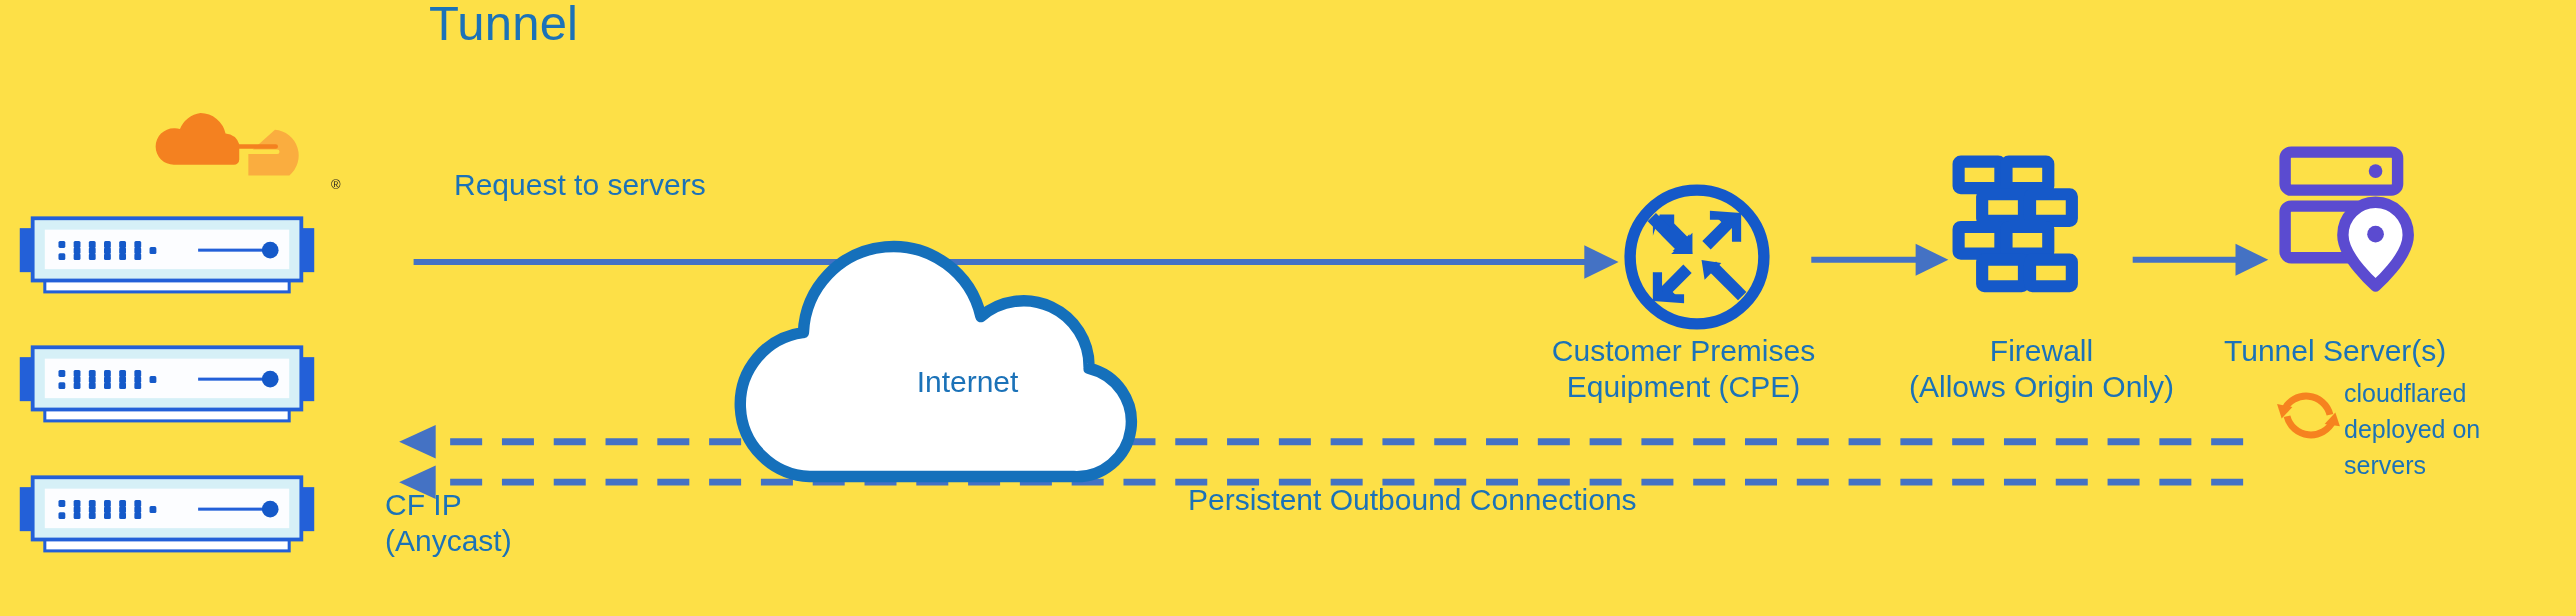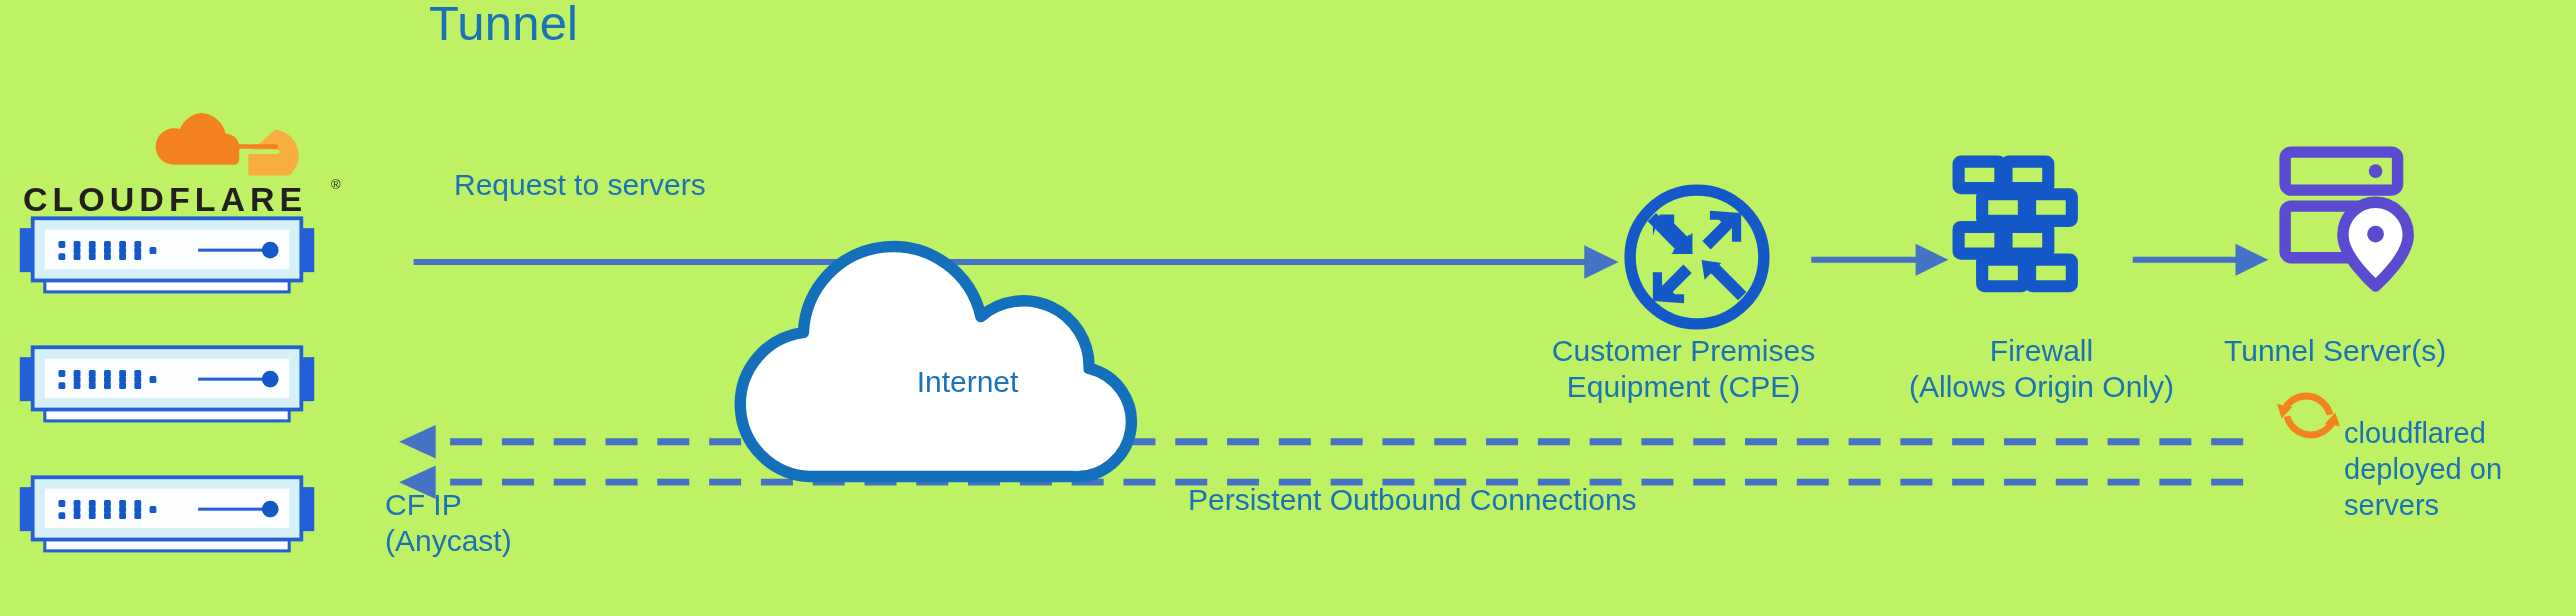--- a/index.html
+++ b/index.html
@@ -8,21 +8,21 @@
     padding: 0;
     background: #ffffff;
   }
   body {
     font-family: "Liberation Sans", sans-serif;
   }
   #stage {
     position: relative;
     width: 2576px;
     height: 617px;
-    background: #bef264;
+    background: #fde047;
     overflow: hidden;
   }
   .abs { position: absolute; }
 
   
   #diagram-title {
     left: 429px;
     top: -4.6px;
     font-size: 49px;
     color: #1b72b8;
@@ -63,21 +63,21 @@
   }
   .lbl-c { text-align: center; }
 
   #label-request-to-origin { left: 454px; top: 167px; font-size: 30px; white-space: nowrap; }
   #label-internet { left: 842px; top: 364px; width: 251px; text-align: center; font-size: 30px; }
   #label-cpe { left: 1516px; top: 333px; width: 335px; text-align: center; }
   #label-firewall { left: 1870px; top: 333px; width: 343px; text-align: center; }
   #label-origin-server { left: 2224px; top: 333px; width: 320px; text-align: left; }
   #label-cloudflared {
     left: 2344px; top: 375px; width: 221px;
-    font-size: 29px; line-height: 36px; text-align: left; margin-top: 40px;
+    font-size: 25px; line-height: 36px; text-align: left;
   }
   #label-cf-ip { left: 385px; top: 487px; width: 251px; text-align: left; }
   #label-persistent { left: 1188px; top: 482px; white-space: nowrap; }
 
   svg { display: block; overflow: visible; }
 </style>
 </head>
 <body>
 
 <div id="stage">
@@ -95,21 +95,20 @@
                l48 0
                a3 3 0 0 1 0 6
                l-48 0
                l0 14
                a7 7 0 0 1 -7 7
                l-79 0
                a24 24 0 0 1 0 -48
                a21 21 0 0 1 8 1
                a34 34 0 0 1 27 -21 z" fill="#f48120"></path>
     </svg>
-    <div id="cf-wordmark">CLOUDFLARE</div>
     <div id="cf-reg">®</div>
   </div>
 
   <div class="abs rack" style="left:7.6px; top:216px;">
     <svg width="318" height="85" viewBox="0 0 418 112">
       <g>
         <rect x="15" y="16" width="24" height="58" fill="#2360d8"></rect>
         <rect x="379" y="16" width="24" height="58" fill="#2360d8"></rect>
         <rect x="48" y="74" width="322" height="26" fill="#ffffff" stroke="#2360d8" stroke-width="4"></rect>
         <rect x="32" y="3" width="354" height="82" fill="#d6f0f7" stroke="#2360d8" stroke-width="5"></rect>

